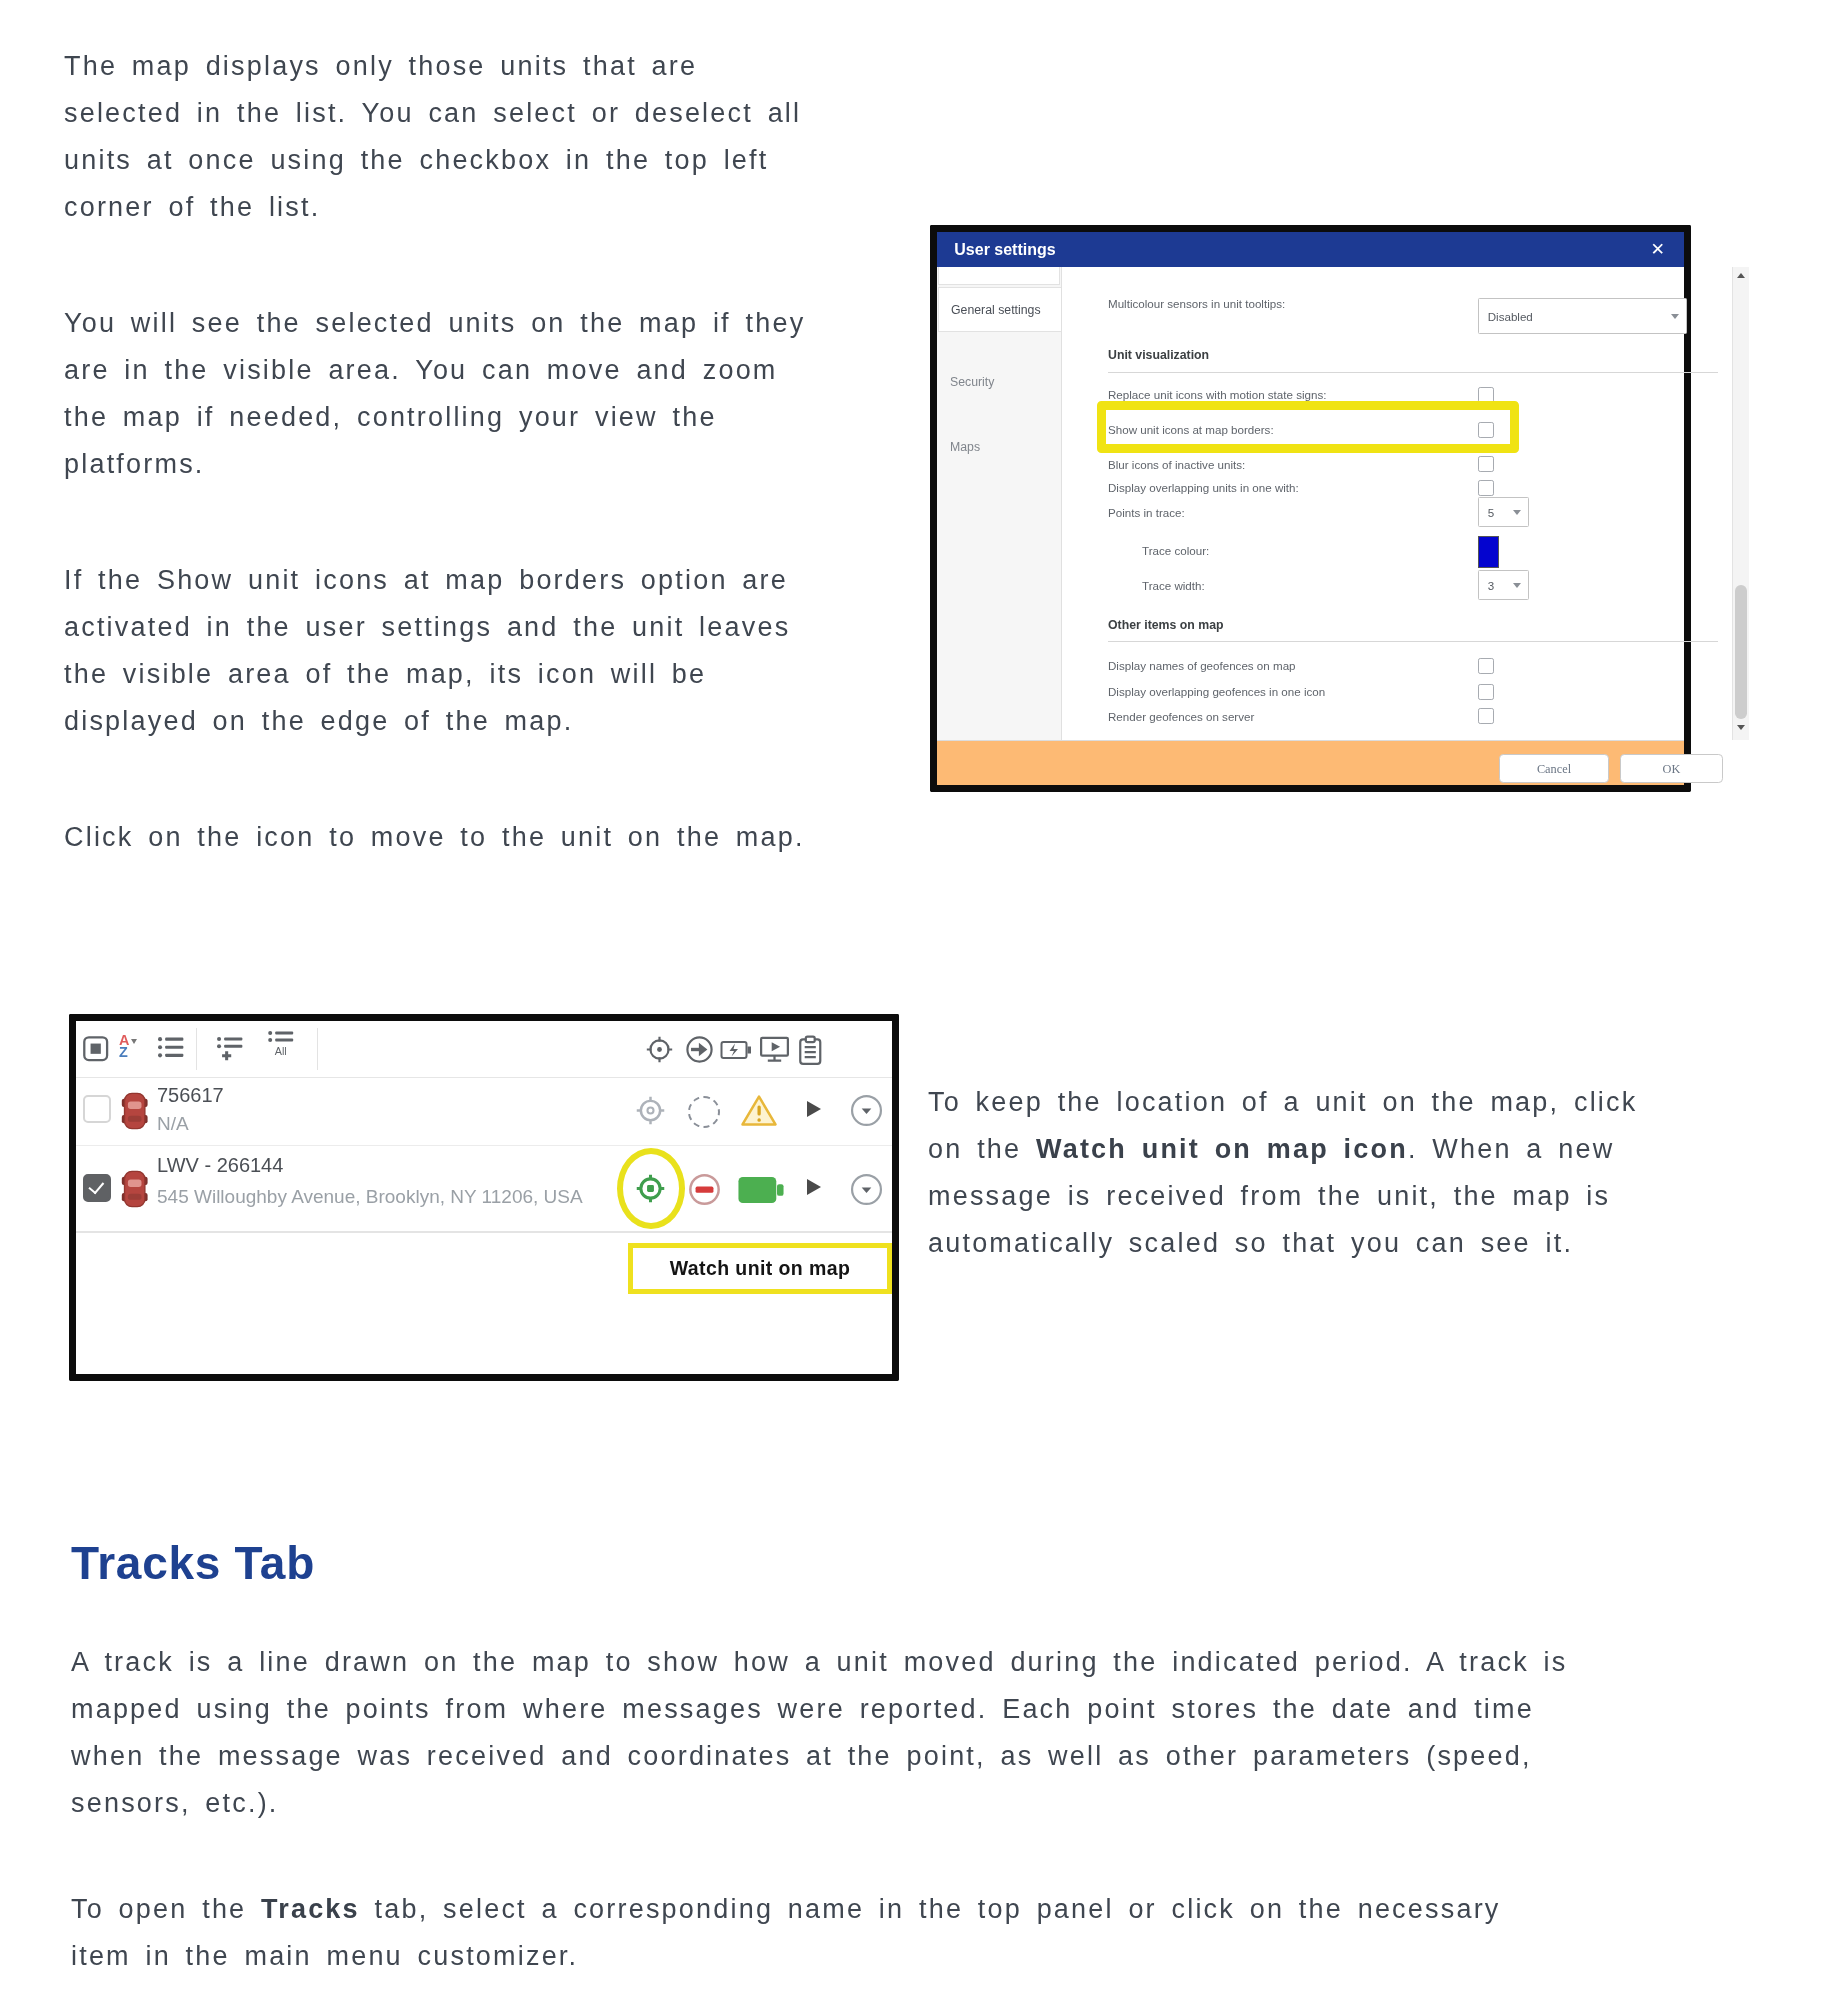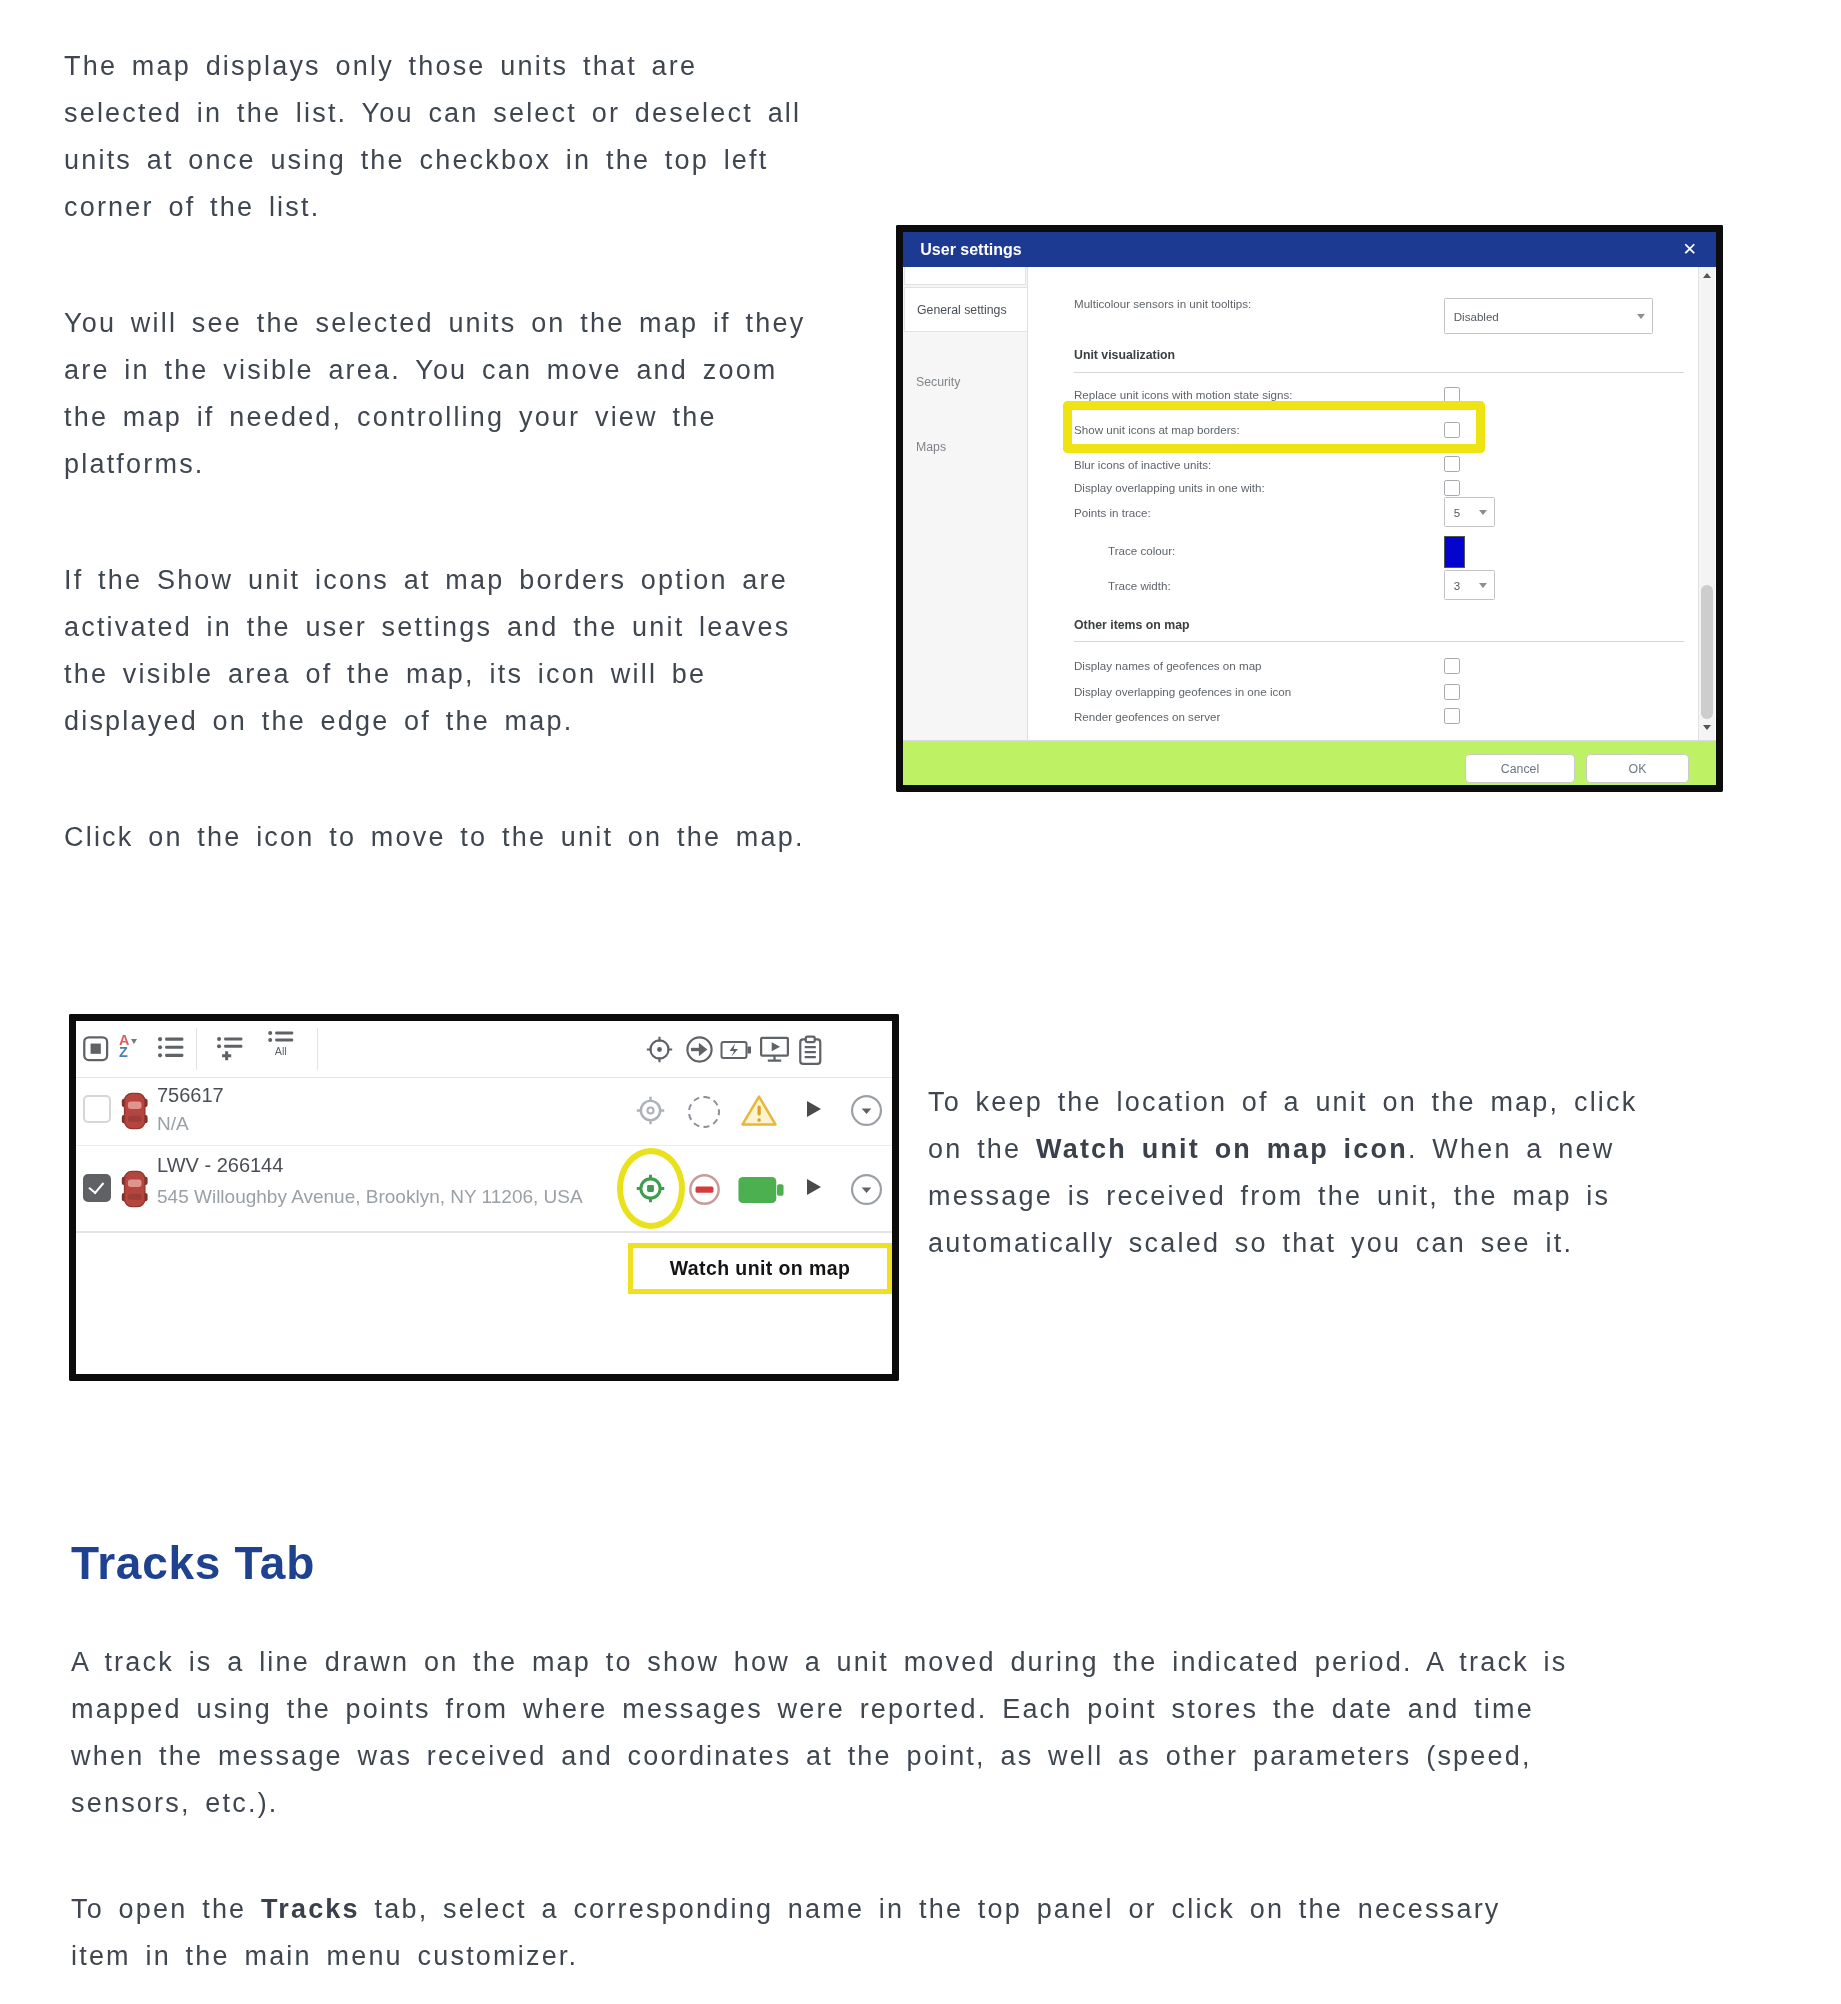--- a/index.html
+++ b/index.html
@@ -28,21 +28,21 @@
   .side-link{position:absolute;left:13px;font-size:12.3px;color:#80858c;cursor:pointer;}
   .dlg-label{position:absolute;font-size:11.6px;color:#5f646b;white-space:nowrap;}
   .dlg-section{position:absolute;font-size:12.3px;font-weight:bold;color:#3c4043;white-space:nowrap;}
   .dlg-rule{position:absolute;left:171px;width:610px;height:0;border-top:0.7px solid #d7d7d7;}
   .dlg-check{position:absolute;left:541px;width:14.4px;height:14.4px;border:1.4px solid #a7abb1;border-radius:2.2px;background:#ffffff;cursor:pointer;}
   .dlg-select{position:absolute;left:541px;border:1.4px solid #c3c3c3;border-radius:1.4px;background:#ffffff;font-size:11.6px;color:#555a61;box-sizing:border-box;cursor:pointer;}
   .dlg-select .val{position:absolute;left:8.7px;top:50%;transform:translateY(-50%);}
   .dlg-select .chev{position:absolute;right:7.2px;top:50%;margin-top:-2.2px;width:0;height:0;border-left:4.3px solid transparent;border-right:4.3px solid transparent;border-top:5px solid #8a8f96;}
   .hl-box{position:absolute;left:160px;top:134px;width:422px;height:52px;border:9.4px solid #f0e313;border-radius:4.3px;box-sizing:border-box;pointer-events:none;}
   .swatch{position:absolute;left:541px;top:269px;width:19px;height:30px;background:#0404cf;border:0.7px solid #555;cursor:pointer;}
-  .dlg-footer{position:absolute;left:0;top:473px;right:0;bottom:0;background:#bef264;border-top:0.7px solid #dcdcdc;}
+  .dlg-footer{position:absolute;left:0;top:473px;right:0;bottom:0;background:#fdba74;border-top:0.7px solid #dcdcdc;font-family:Liberation Serif, serif;}
   .dlg-btn{position:absolute;top:13px;height:29px;background:#ffffff;border:0.7px solid #c9c9c9;border-radius:4.3px;font-size:12.3px;color:#6b7685;text-align:center;line-height:29px;cursor:pointer;box-sizing:border-box;}
   .dlg-scroll{position:absolute;left:795px;top:0;width:16px;height:473px;background:#f4f4f4;border-left:0.7px solid #e3e3e3;}
   .scr-up{position:absolute;left:3.6px;top:5.8px;width:0;height:0;border-left:4.3px solid transparent;border-right:4.3px solid transparent;border-bottom:5.8px solid #555;cursor:pointer;}
   .scr-dn{position:absolute;left:3.6px;top:458px;width:0;height:0;border-left:4.3px solid transparent;border-right:4.3px solid transparent;border-top:5.8px solid #555;cursor:pointer;}
   .scr-thumb{position:absolute;left:2.2px;top:318px;width:11.6px;height:134px;background:#cdcdcd;border-radius:5.8px;cursor:pointer;}
 
   
   .up-toolbar{position:absolute;left:0;top:0;right:0;height:56px;border-bottom:1.4px solid #e6e6e6;background:#fff;}
   .tb-ic{position:absolute;top:14.4px;width:27.4px;height:27.4px;color:#5f6368;cursor:pointer;}
   .tb-sep{position:absolute;top:7.2px;width:0;height:42px;border-left:1.4px solid #e3e3e3;}
@@ -85,21 +85,21 @@
     <span class="ln">If the Show unit icons at map borders option are</span>
     <span class="ln">activated in the user settings and the unit leaves</span>
     <span class="ln">the visible area of the map, its icon will be</span>
     <span class="ln">displayed on the edge of the map.</span>
   </p>
   <p>
     <span class="ln">Click on the icon to move to the unit on the map.</span>
   </p>
 </div>
 
-<div class="abs shot" style="left:896px;top:225px;width:827px;height:567px;">
+<div class="abs shot" style="left:930px;top:225px;width:761px;height:567px;">
   <div class="dlg-header">
     <span class="dlg-title">User settings</span>
     <span class="dlg-close">✕</span>
   </div>
   <div class="dlg-body">
 
     <div class="dlg-side">
       <div class="side-stub"></div>
       <div class="side-tab" style="top:20px;">General settings</div>
       <div class="side-link" style="top:108px;">Security</div>

